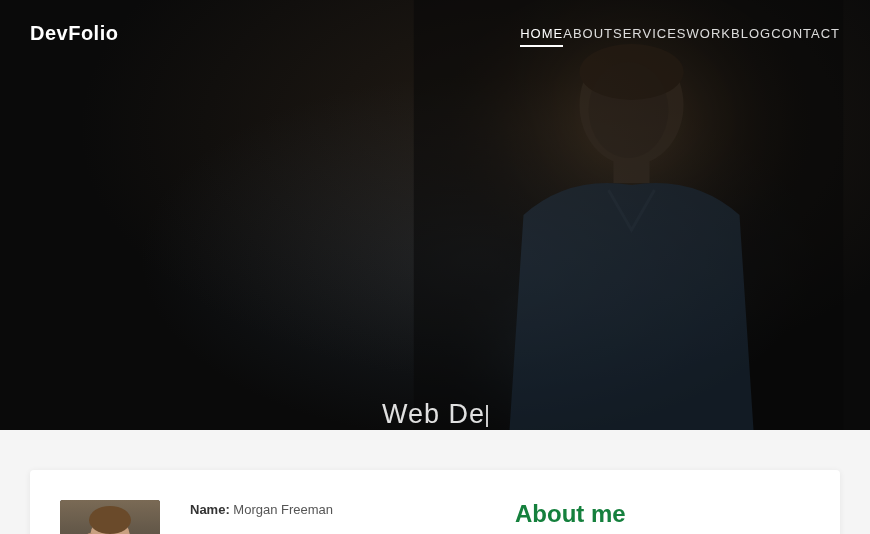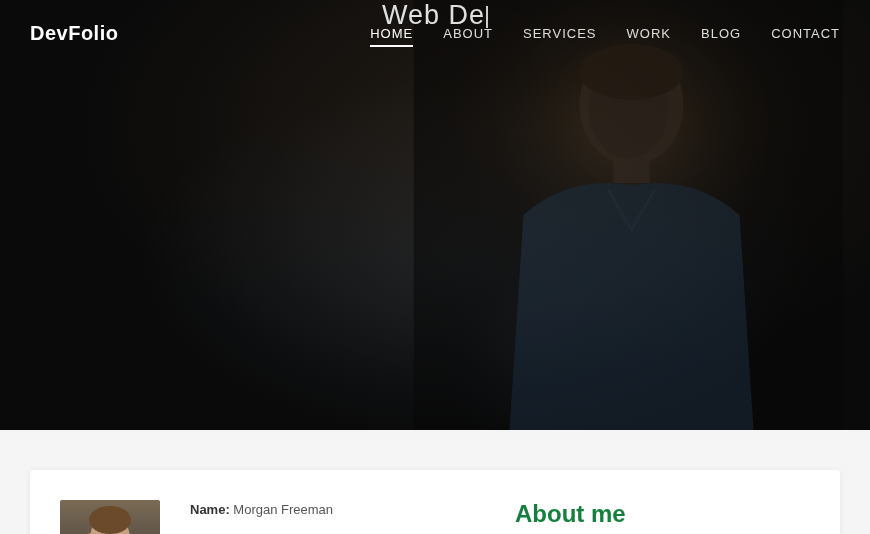--- a/index.html
+++ b/index.html
@@ -18,21 +18,20 @@
       background: transparent;
     }
     .navbar-brand {
       color: #fff;
       font-size: 20px;
       font-weight: 700;
       letter-spacing: 0.5px;
     }
     .nav-links {
       display: flex;
-      gap: 30px;
       list-style: none;
     }
     .nav-links li a {
       color: #fff;
       text-decoration: none;
       font-size: 13px;
       font-weight: 500;
       letter-spacing: 1px;
       text-transform: uppercase;
       opacity: 0.85;
@@ -54,21 +53,21 @@
     }
 
     
     .hero {
       position: relative;
       width: 870px;
       height: 430px;
       background: #a16207;
       overflow: hidden;
       display: flex;
-      align-items: flex-start;
+      align-items: flex-end;
       justify-content: center;
     }
     .hero-bg {
       position: absolute;
       top: 0; left: 0; right: 0; bottom: 0;
       
       background: 
         radial-gradient(ellipse at 60% 30%, rgba(80,60,40,0.35) 0%, transparent 60%),
         radial-gradient(ellipse at 55% 60%, rgba(60,80,100,0.3) 0%, transparent 50%),
         #0a0a0a;

